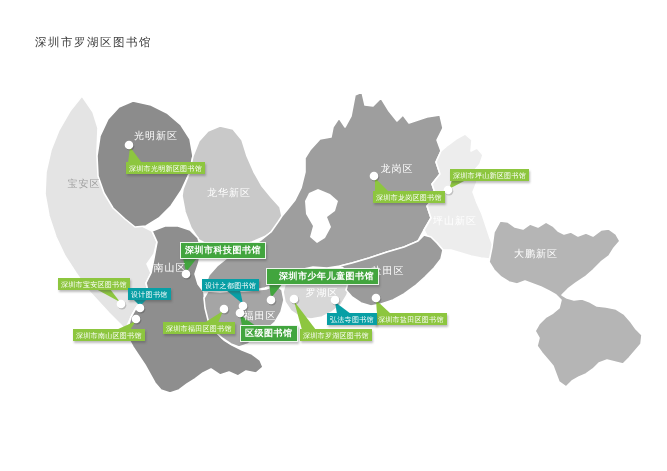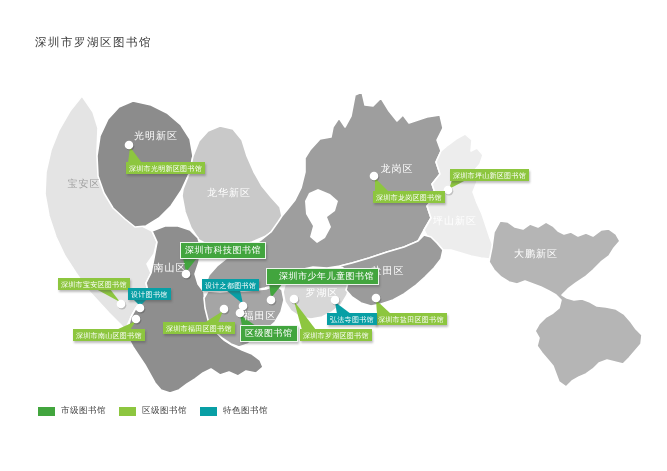--- a/index.html
+++ b/index.html
@@ -13,21 +13,21 @@
   }
   svg.map { position:absolute; left:0; top:0; }
   svg.map polygon.district { stroke:#ffffff; stroke-width:1.6; stroke-linejoin:round; }
   svg.map text.dlabel { letter-spacing:1px; font-family:"Liberation Sans",sans-serif; }
   .badge {
     position:absolute; color:#ffffff; white-space:nowrap; line-height:1;
     box-shadow:1px 1.5px 2px rgba(70,70,70,.35); z-index:5;
   }
   .badge.district { font-size:7px; padding:2.5px 3px; letter-spacing:.3px; }
   .badge.special  { font-size:7px; padding:2.5px 3px; letter-spacing:.3px; }
-  .badge.city     { font-size:9px; font-weight:normal; padding:3px 4px;
+  .badge.city     { font-size:9px; font-weight:bold; padding:3px 4px;
                     letter-spacing:.5px; border:1px solid rgba(255,255,255,.9); }
   .legend { position:absolute; left:38px; top:405px; display:flex; align-items:center; z-index:6; }
   .legend-item { display:flex; align-items:center; margin-right:13px; }
   .legend-swatch { width:17px; height:9px; margin-right:6px; }
   .legend-label { font-size:8.5px; color:#3d3d3d; letter-spacing:.5px; white-space:nowrap; }
 </style>
 </head>
 <body>
 
 <div class="stage">
@@ -119,27 +119,13 @@
       <div class="badge district" style="left: 300px; top: 329px; background: rgb(141, 198, 63);">深圳市罗湖区图书馆</div>
       <div class="badge district" style="left: 375px; top: 313px; background: rgb(141, 198, 63);">深圳市盐田区图书馆</div>
       <div class="badge special" style="left: 128px; top: 288px; background: rgb(8, 159, 165);">设计图书馆</div>
       <div class="badge special" style="left: 202px; top: 279px; background: rgb(8, 159, 165);">设计之都图书馆</div>
       <div class="badge special" style="left: 327px; top: 313px; background: rgb(8, 159, 165);">弘法寺图书馆</div>
       <div class="badge city" style="left: 180px; top: 242px; background: rgb(66, 165, 62);">深圳市科技图书馆</div>
       <div class="badge city" style="left: 266px; top: 268px; background: rgb(66, 165, 62); padding-left: 12px;">深圳市少年儿童图书馆</div>
       <div class="badge city" style="left: 240px; top: 325px; background: rgb(66, 165, 62);">区级图书馆</div>
     </div>
 
-  <div class="legend" id="legend">
-      <div class="legend-item">
-        <span class="legend-swatch" style="background: rgb(66, 165, 62);"></span>
-        <span class="legend-label">市级图书馆</span>
-      </div>
-      <div class="legend-item">
-        <span class="legend-swatch" style="background: rgb(141, 198, 63);"></span>
-        <span class="legend-label">区级图书馆</span>
-      </div>
-      <div class="legend-item">
-        <span class="legend-swatch" style="background: rgb(8, 159, 165);"></span>
-        <span class="legend-label">特色图书馆</span>
-      </div>
-    </div>
 </div>
 
 </body></html>

